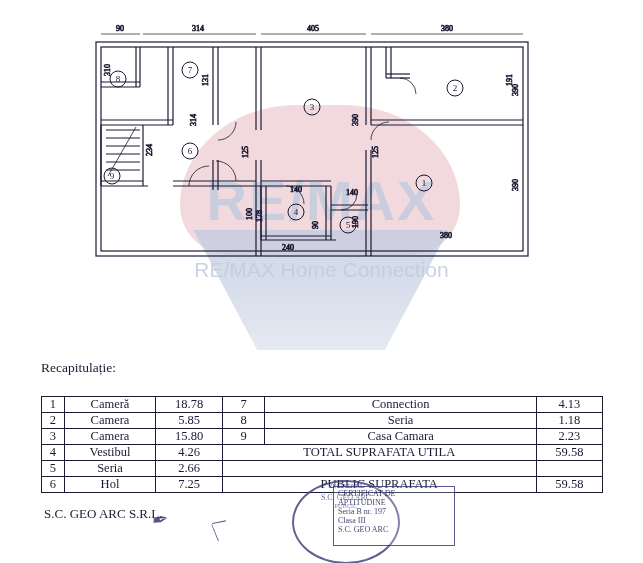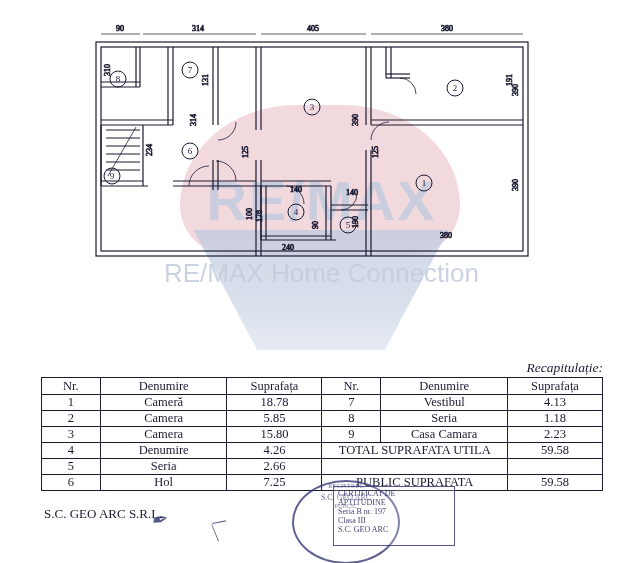--- a/index.html
+++ b/index.html
@@ -49,44 +49,43 @@
   }
   .wm-remax {
     top: 168px;
     font-size: 56px;
     font-weight: bold;
     letter-spacing: 2px;
     color: #c3ccdd;
   }
   .wm-tag {
     top: 258px;
-    font-size: 26px;
+    font-size: 21px;
     color: #c3ccdd;
   }
 
   
   #plan {
     position: absolute;
     left: 0; top: 0;
     z-index: 10;
   }
 
   
   #recap-wrap {
     position: absolute;
     left: 41px;
     top: 360px;
     width: 562px;
     z-index: 20;
   }
   #recap-title {
-    text-align: right;
+    text-align: left;
     font-size: 13.5px;
-    margin-bottom: 1px;
-    font-style: italic;
+    margin-bottom: 20px;
   }
   table.recap {
     border-collapse: collapse;
     width: 562px;
     background: transparent;
     font-size: 12.5px;
   }
   table.recap th, table.recap td {
     border: 1px solid #1a1a33;
     padding: 0 2px;
@@ -308,57 +307,49 @@
     <text x="352" y="195">140</text>
     <text x="288" y="250">240</text>
     <text x="446" y="238">380</text>
   </g>
 </svg>
 
 <div id="recap-wrap">
   <div id="recap-title">Recapitulație:</div>
   <table class="recap">
     <thead>
-      <tr>
-        <th class="col-nr">Nr.</th>
-        <th class="col-den">Denumire</th>
-        <th class="col-sup">Suprafața</th>
-        <th class="col-nr">Nr.</th>
-        <th class="col-den">Denumire</th>
-        <th class="col-sup">Suprafața</th>
-      </tr>
     </thead>
     <tbody>
       <tr>
         <td>1</td>
         <td>Cameră</td>
         <td>18.78</td>
         <td>7</td>
-        <td>Vestibul</td>
+        <td>Connection</td>
         <td>4.13</td>
       </tr>
       <tr>
         <td>2</td>
         <td>Camera</td>
         <td>5.85</td>
         <td>8</td>
         <td>Seria</td>
         <td>1.18</td>
       </tr>
       <tr>
         <td>3</td>
         <td>Camera</td>
         <td>15.80</td>
         <td>9</td>
         <td>Casa Camara</td>
         <td>2.23</td>
       </tr>
       <tr>
         <td>4</td>
-        <td>Denumire</td>
+        <td>Vestibul</td>
         <td>4.26</td>
         <td class="tot-label" colspan="2">TOTAL SUPRAFATA  UTILA</td>
         <td>59.58</td>
       </tr>
       <tr>
         <td>5</td>
         <td>Seria</td>
         <td>2.66</td>
         <td colspan="2"></td>
         <td></td>

